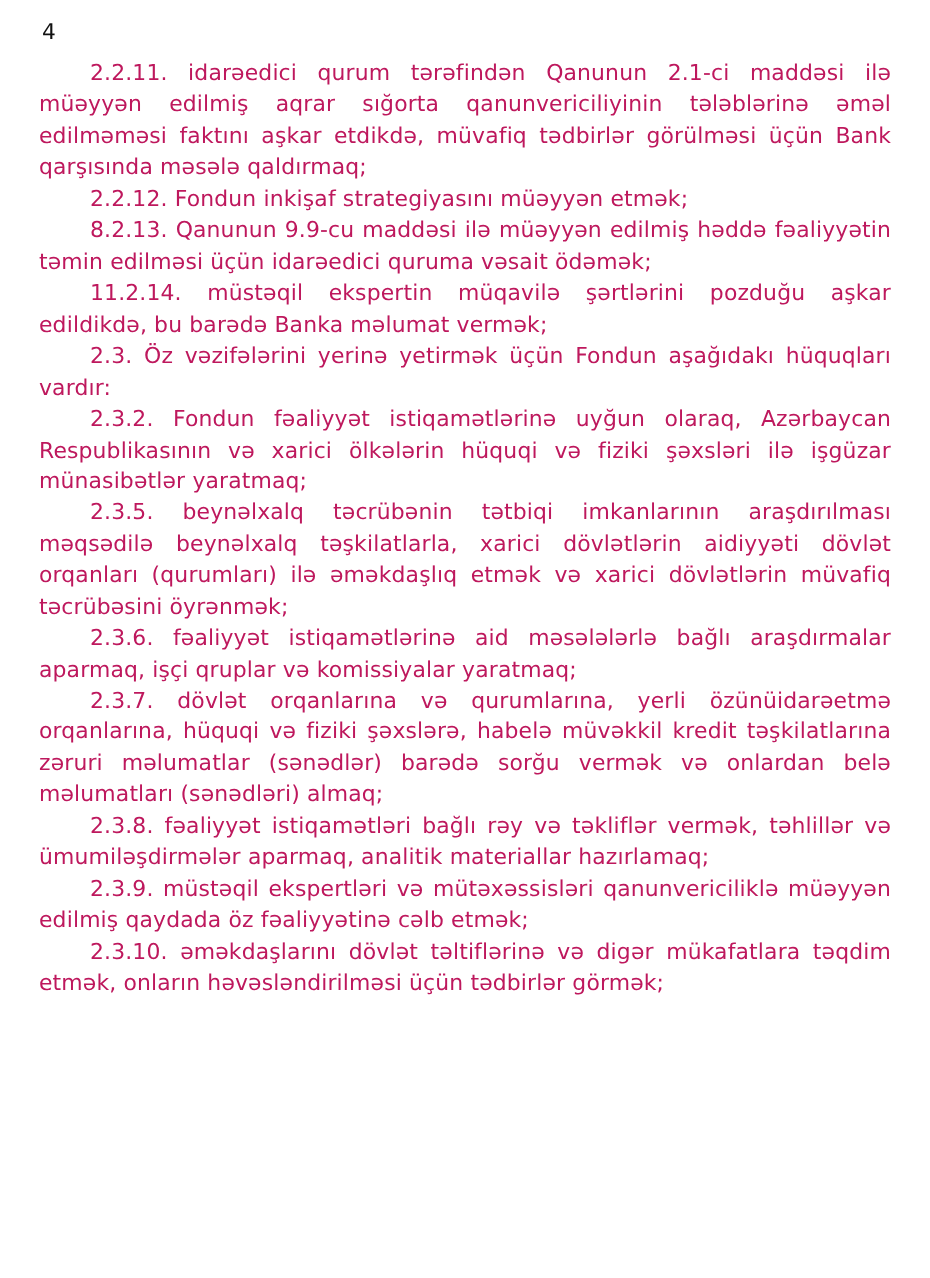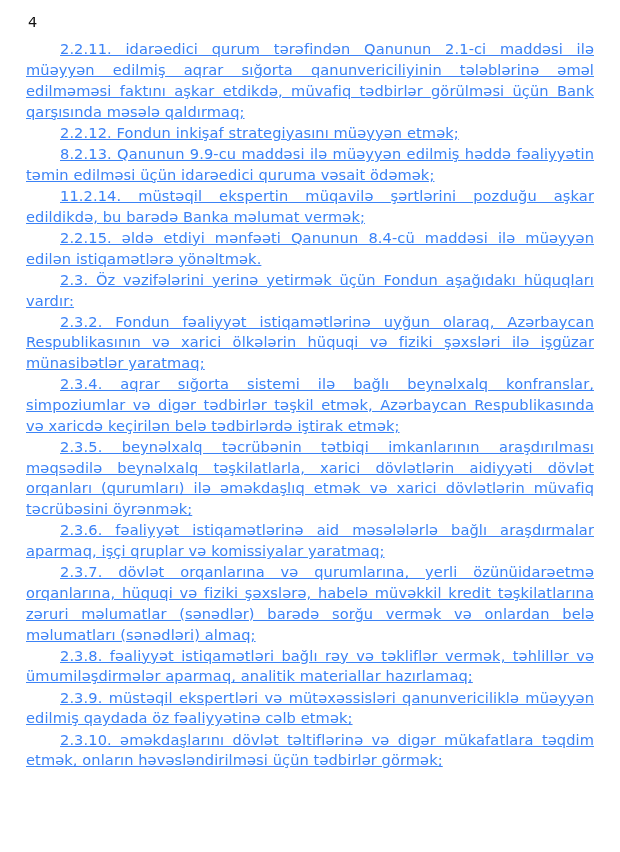--- a/index.html
+++ b/index.html
@@ -25,46 +25,43 @@
     font-size: 14.5px;
     line-height: 1.2;
     margin: 0 0 8px 2px;
     color: #111;
   }
   .body-text {
     font-size: 14.6px;
     line-height: 1.42;
     text-align: justify;
     text-justify: inter-word;
-    color: #3b82f6;
+    color: #be185d;
     letter-spacing: 0.1px;
-    text-decoration: underline;
   }
   .para {
     margin: 0 0 0.5px 0;
     text-indent: 34px;
   }
   .para:last-child {
     margin-bottom: 0;
   }
 </style>
 </head>
 <body>
 
 <div class="page">
   <div class="page-number">4</div>
   <div class="body-text">
     <p class="para">2.2.11. idarəedici qurum tərəfindən Qanunun 2.1-ci maddəsi ilə müəyyən edilmiş aqrar sığorta qanunvericiliyinin tələblərinə əməl edilməməsi faktını aşkar etdikdə, müvafiq tədbirlər görülməsi üçün Bank qarşısında məsələ qaldırmaq;</p>
     <p class="para">2.2.12. Fondun inkişaf strategiyasını müəyyən etmək;</p>
     <p class="para">8.2.13. Qanunun 9.9-cu maddəsi ilə müəyyən edilmiş həddə fəaliyyətin təmin edilməsi üçün idarəedici quruma vəsait ödəmək;</p>
     <p class="para">11.2.14. müstəqil ekspertin müqavilə şərtlərini pozduğu aşkar edildikdə, bu barədə Banka məlumat vermək;</p>
-    <p class="para">2.2.15. əldə etdiyi mənfəəti Qanunun 8.4-cü maddəsi ilə müəyyən edilən istiqamətlərə yönəltmək.</p>
     <p class="para">2.3. Öz vəzifələrini yerinə yetirmək üçün Fondun aşağıdakı hüquqları vardır:</p>
     <p class="para">2.3.2. Fondun fəaliyyət istiqamətlərinə uyğun olaraq, Azərbaycan Respublikasının və xarici ölkələrin hüquqi və fiziki şəxsləri ilə işgüzar münasibətlər yaratmaq;</p>
-    <p class="para">2.3.4. aqrar sığorta sistemi ilə bağlı beynəlxalq konfranslar, simpoziumlar və digər tədbirlər təşkil etmək, Azərbaycan Respublikasında və xaricdə keçirilən belə tədbirlərdə iştirak etmək;</p>
     <p class="para">2.3.5. beynəlxalq təcrübənin tətbiqi imkanlarının araşdırılması məqsədilə beynəlxalq təşkilatlarla, xarici dövlətlərin aidiyyəti dövlət orqanları (qurumları) ilə əməkdaşlıq etmək və xarici dövlətlərin müvafiq təcrübəsini öyrənmək;</p>
     <p class="para">2.3.6. fəaliyyət istiqamətlərinə aid məsələlərlə bağlı araşdırmalar aparmaq, işçi qruplar və komissiyalar yaratmaq;</p>
     <p class="para">2.3.7. dövlət orqanlarına və qurumlarına, yerli özünüidarəetmə orqanlarına, hüquqi və fiziki şəxslərə, habelə müvəkkil kredit təşkilatlarına zəruri məlumatlar (sənədlər) barədə sorğu vermək və onlardan belə məlumatları (sənədləri) almaq;</p>
     <p class="para">2.3.8. fəaliyyət istiqamətləri bağlı rəy və təkliflər vermək, təhlillər və ümumiləşdirmələr aparmaq, analitik materiallar hazırlamaq;</p>
     <p class="para">2.3.9. müstəqil ekspertləri və mütəxəssisləri qanunvericiliklə müəyyən edilmiş qaydada öz fəaliyyətinə cəlb etmək;</p>
     <p class="para">2.3.10. əməkdaşlarını dövlət təltiflərinə və digər mükafatlara təqdim etmək, onların həvəsləndirilməsi üçün tədbirlər görmək;</p>
   </div>
 </div>
 
 </body></html>

